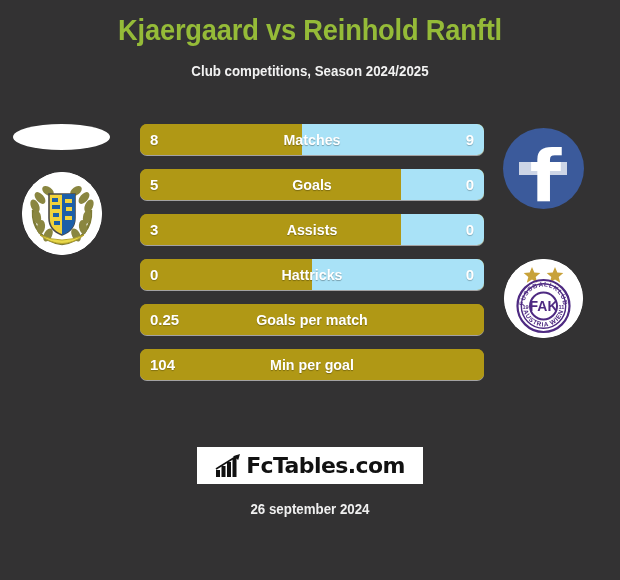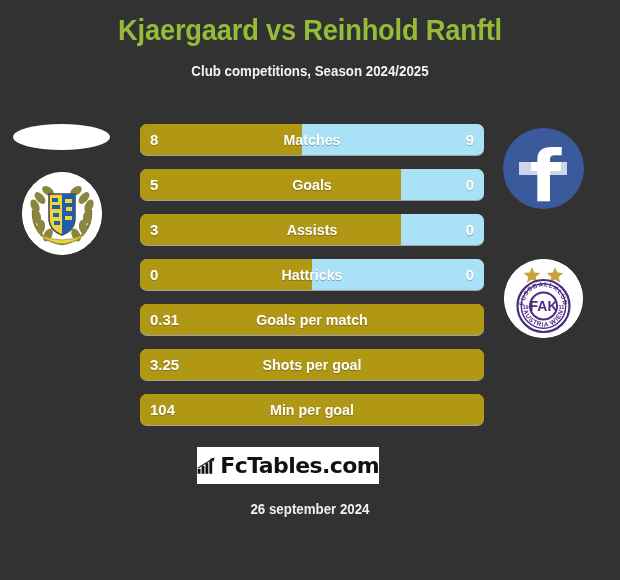--- a/index.html
+++ b/index.html
@@ -171,21 +171,21 @@
     background: #ffffff;
     overflow: hidden;
   }
   .logo-right-bottom svg { display: block; }
 
   
   .footer-logo {
     position: absolute;
     left: 197px;
     top: 447px;
-    width: 182px;
+    width: 226px;
     height: 37px;
     background: #ffffff;
     display: flex;
     align-items: center;
     justify-content: center;
     gap: 5px;
   }
   .footer-logo .chart-icon {
     display: block;
   }
@@ -289,29 +289,24 @@
     <div class="bar-row">
       <div class="bar-fill-left" style="width:50%"></div>
       <div class="bar-fill-right" style="width:50%"></div>
       <span class="val val-left">0</span>
       <span class="label">Hattricks</span>
       <span class="val val-right">0</span>
     </div>
 
     <div class="bar-row">
       <div class="bar-fill-left" style="width:100%"></div>
-      <span class="val val-left">0.31</span>
+      <span class="val val-left">0.25</span>
       <span class="label">Goals per match</span>
     </div>
 
-    <div class="bar-row">
-      <div class="bar-fill-left" style="width:100%"></div>
-      <span class="val val-left">3.25</span>
-      <span class="label">Shots per goal</span>
-    </div>
 
     <div class="bar-row">
       <div class="bar-fill-left" style="width:100%"></div>
       <span class="val val-left">104</span>
       <span class="label">Min per goal</span>
     </div>
 
   </div>
 
   <div class="logo-right-top">

